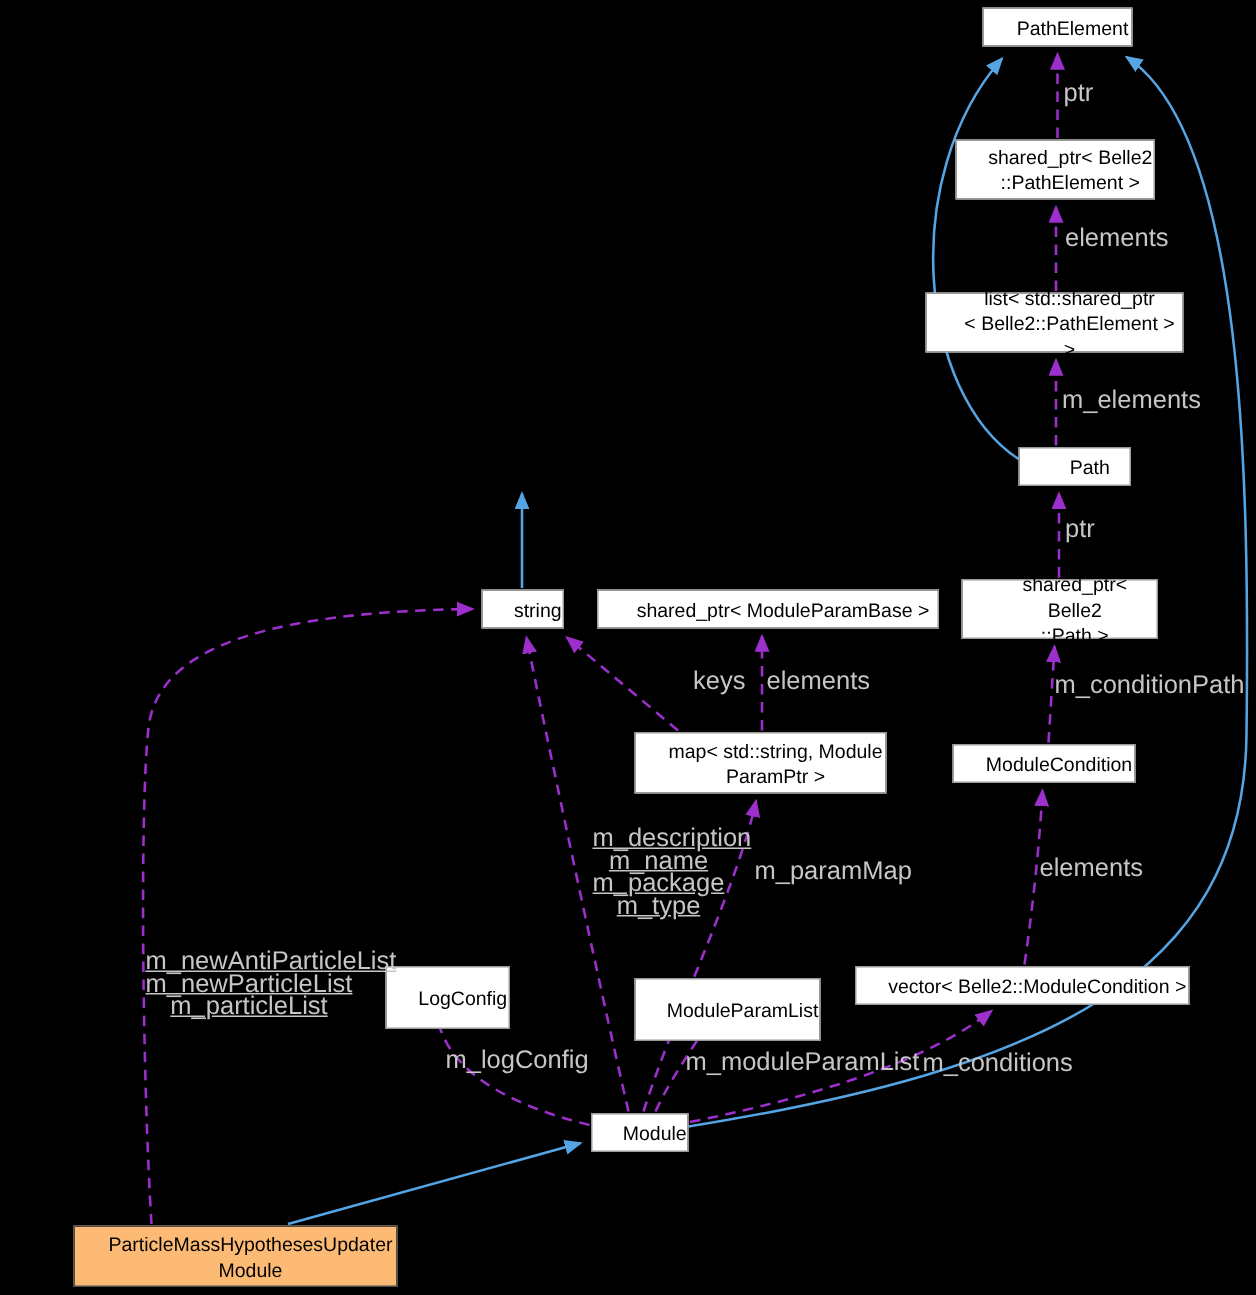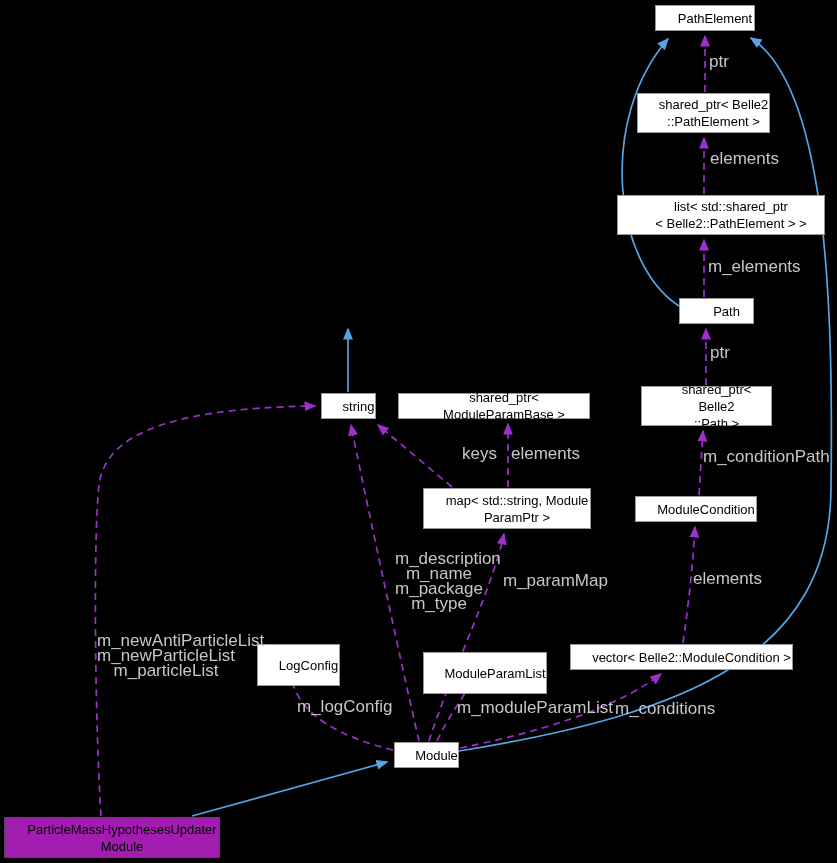--- a/index.html
+++ b/index.html
@@ -39,32 +39,33 @@
     line-height: 17px;
     display: flex;
     align-items: center;
     justify-content: center;
     text-align: center;
     white-space: pre-line;
     cursor: pointer;
     padding-left: 20px;
   }
   .node.main {
-    background: #a21caf;
+    background: #fdba74;
     border: 1.6px solid #4d4d4d;
     cursor: default;
+    margin-left: 45px;
   }
   .elabel {
     position: absolute;
     color: #c6c6c6;
     font-size: 17px;
     line-height: 15px;
     white-space: pre-line;
   }
-  .elabel.center { text-align: center; }
+  .elabel.center { text-align: center; text-decoration: underline; }
 </style>
 </head>
 <body>
 
 <div id="canvas">
 
   <svg id="edges" width="837" height="863" viewBox="0 0 837 863" xmlns="http://www.w3.org/2000/svg">
     <defs>
       <marker id="ab" markerUnits="userSpaceOnUse" markerWidth="14" markerHeight="12" refX="10.5" refY="5" orient="auto">
         <path d="M0,0 L12,5 L0,10 z" fill="#55a5e5"></path>
@@ -93,29 +94,29 @@
     <path class="use" d="M 437,741 C 448,717 463,698 476,675" marker-end="url(#ap)"></path>
     <path class="use" d="M 460,748 C 560,728 625,702 661,674" marker-end="url(#ap)"></path>
     <path class="use" d="M 101,816 C 95,720 93,540 99,485 C 104,443 150,408 315,406" marker-end="url(#ap)"></path>
   </svg>
 
   <div class="node" style="left:655px;top:5px;width:100px;height:26px">PathElement</div>
 
   <div class="node" style="left:637px;top:93px;width:133px;height:40px">shared_ptr&lt; Belle2
 ::PathElement &gt;</div>
 
-  <div class="node" style="left:617px;top:195px;width:208px;height:40px">list&lt; std::shared_ptr
+  <div class="node" style="left:617px;top:195px;width:172px;height:40px">list&lt; std::shared_ptr
 &lt; Belle2::PathElement &gt; &gt;</div>
 
   <div class="node" style="left:679px;top:298px;width:75px;height:26px">Path</div>
 
 
   <div class="node" style="left:321px;top:393px;width:55px;height:26px">string</div>
 
-  <div class="node" style="left:398px;top:393px;width:192px;height:26px">shared_ptr&lt; ModuleParamBase &gt;</div>
+  <div class="node" style="left:398px;top:393px;width:228px;height:26px">shared_ptr&lt; ModuleParamBase &gt;</div>
 
   <div class="node" style="left:641px;top:386px;width:131px;height:40px">shared_ptr&lt; Belle2
 ::Path &gt;</div>
 
   <div class="node" style="left:635px;top:496px;width:122px;height:26px">ModuleCondition</div>
 
   <div class="node" style="left:423px;top:488px;width:168px;height:41px">map&lt; std::string, Module
 ParamPtr &gt;</div>
 
   <div class="node" style="left:257px;top:644px;width:83px;height:42px">LogConfig</div>

